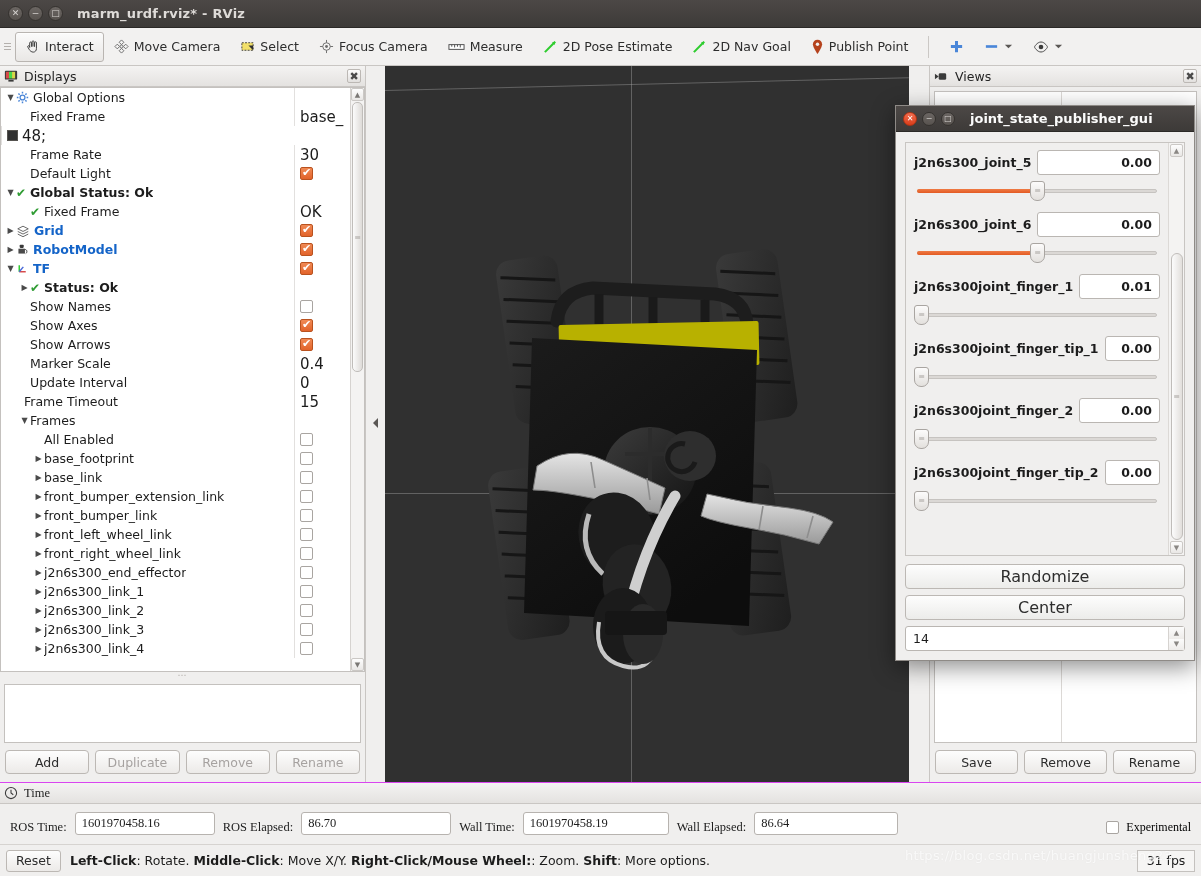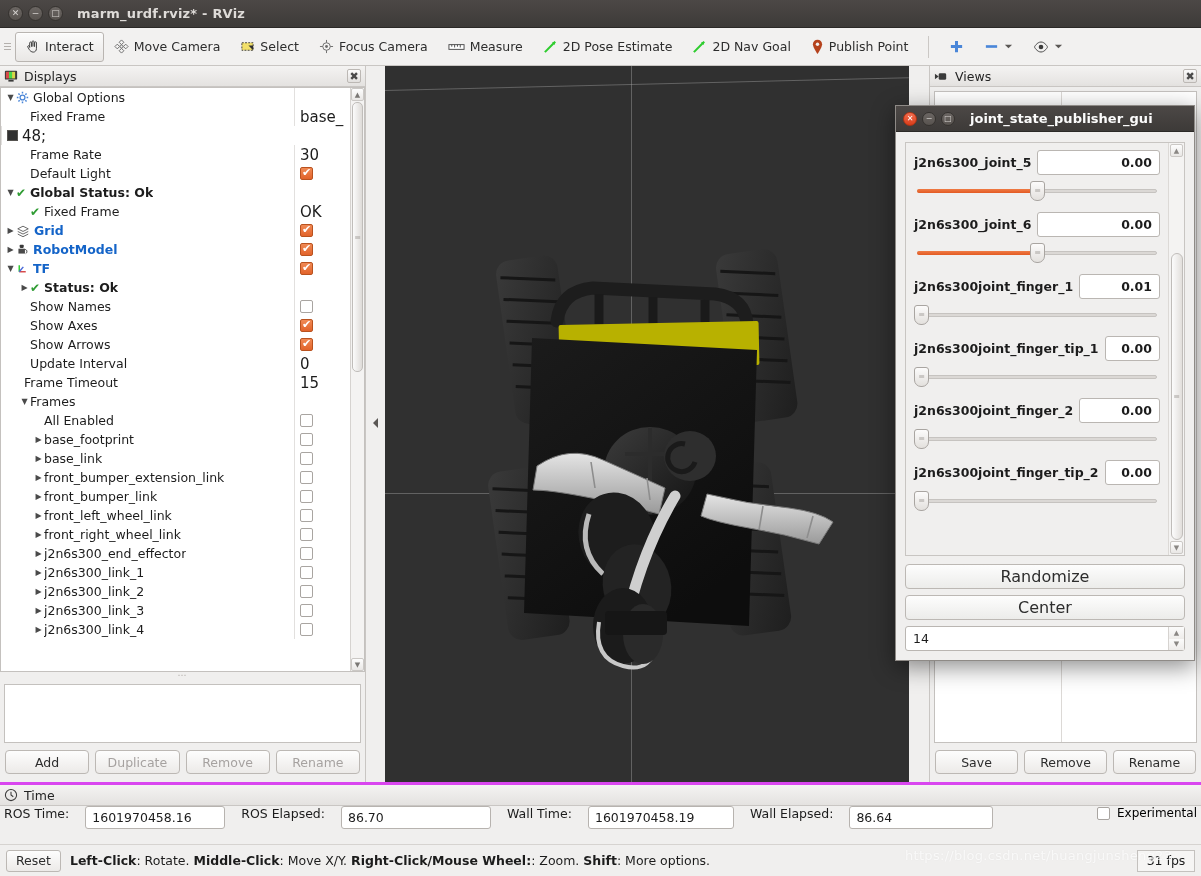--- a/index.html
+++ b/index.html
@@ -162,23 +162,23 @@
   }
   .views-body {
     flex: 1; background: #fff; border: 1px solid #c4c1be; margin: 4px 4px 0 4px;
     position: relative;
   }
   .views-col { position: absolute; left: 126px; top: 0; bottom: 0; width: 1px; background: #dcd9d6; }
 
   
   #time {
     position: absolute; left: 0; top: 782px; width: 1201px; height: 62px;
-    background: #f0efee; border-top: 3px solid #d946ef;
-  }
-  .time-row { display: flex; align-items: flex-start; height: 31px; padding: 0 4px; gap: 16px; }
+    background: #f0efee; border-top: 1px solid #d946ef; font-family: Liberation Serif, serif;
+  }
+  .time-row { display: flex; align-items: flex-end; height: 31px; padding: 0 10px; gap: 8px; }
   .tfield-label { font-size: 12.5px; color: #1c1c1c; white-space: nowrap; }
   .tfield {
     height: 23px; border: 1px solid #b7b3af; border-radius: 3px; background: #fff;
     display: flex; align-items: center; padding: 0 6px; font-size: 12.5px; color: #1c1c1c;
   }
   .exp-cb { margin-left: auto; display: flex; align-items: center; gap: 7px; }
 
   
   #status {
     position: absolute; left: 0; top: 844px; width: 1201px; height: 32px;
@@ -589,20 +589,30 @@
             </div>
           </div>
           <div class="trow">
             <div class="tw" style="padding-left: 18px;">
               <span class="arrow-none"></span>
               <span style="width: 0px;"></span>
               <span class="tlabel">Show Arrows</span>
             </div>
             <div class="tval">
               <span class="cb on"></span>
+            </div>
+          </div>
+          <div class="trow">
+            <div class="tw" style="padding-left: 18px;">
+              <span class="arrow-none"></span>
+              <span style="width: 0px;"></span>
+              <span class="tlabel">Marker Scale</span>
+            </div>
+            <div class="tval">
+              <span>0.4</span>
             </div>
           </div>
           <div class="trow">
             <div class="tw" style="padding-left: 18px;">
               <span class="arrow-none"></span>
               <span style="width: 0px;"></span>
               <span class="tlabel">Update Interval</span>
             </div>
             <div class="tval">
               <span>0</span>

